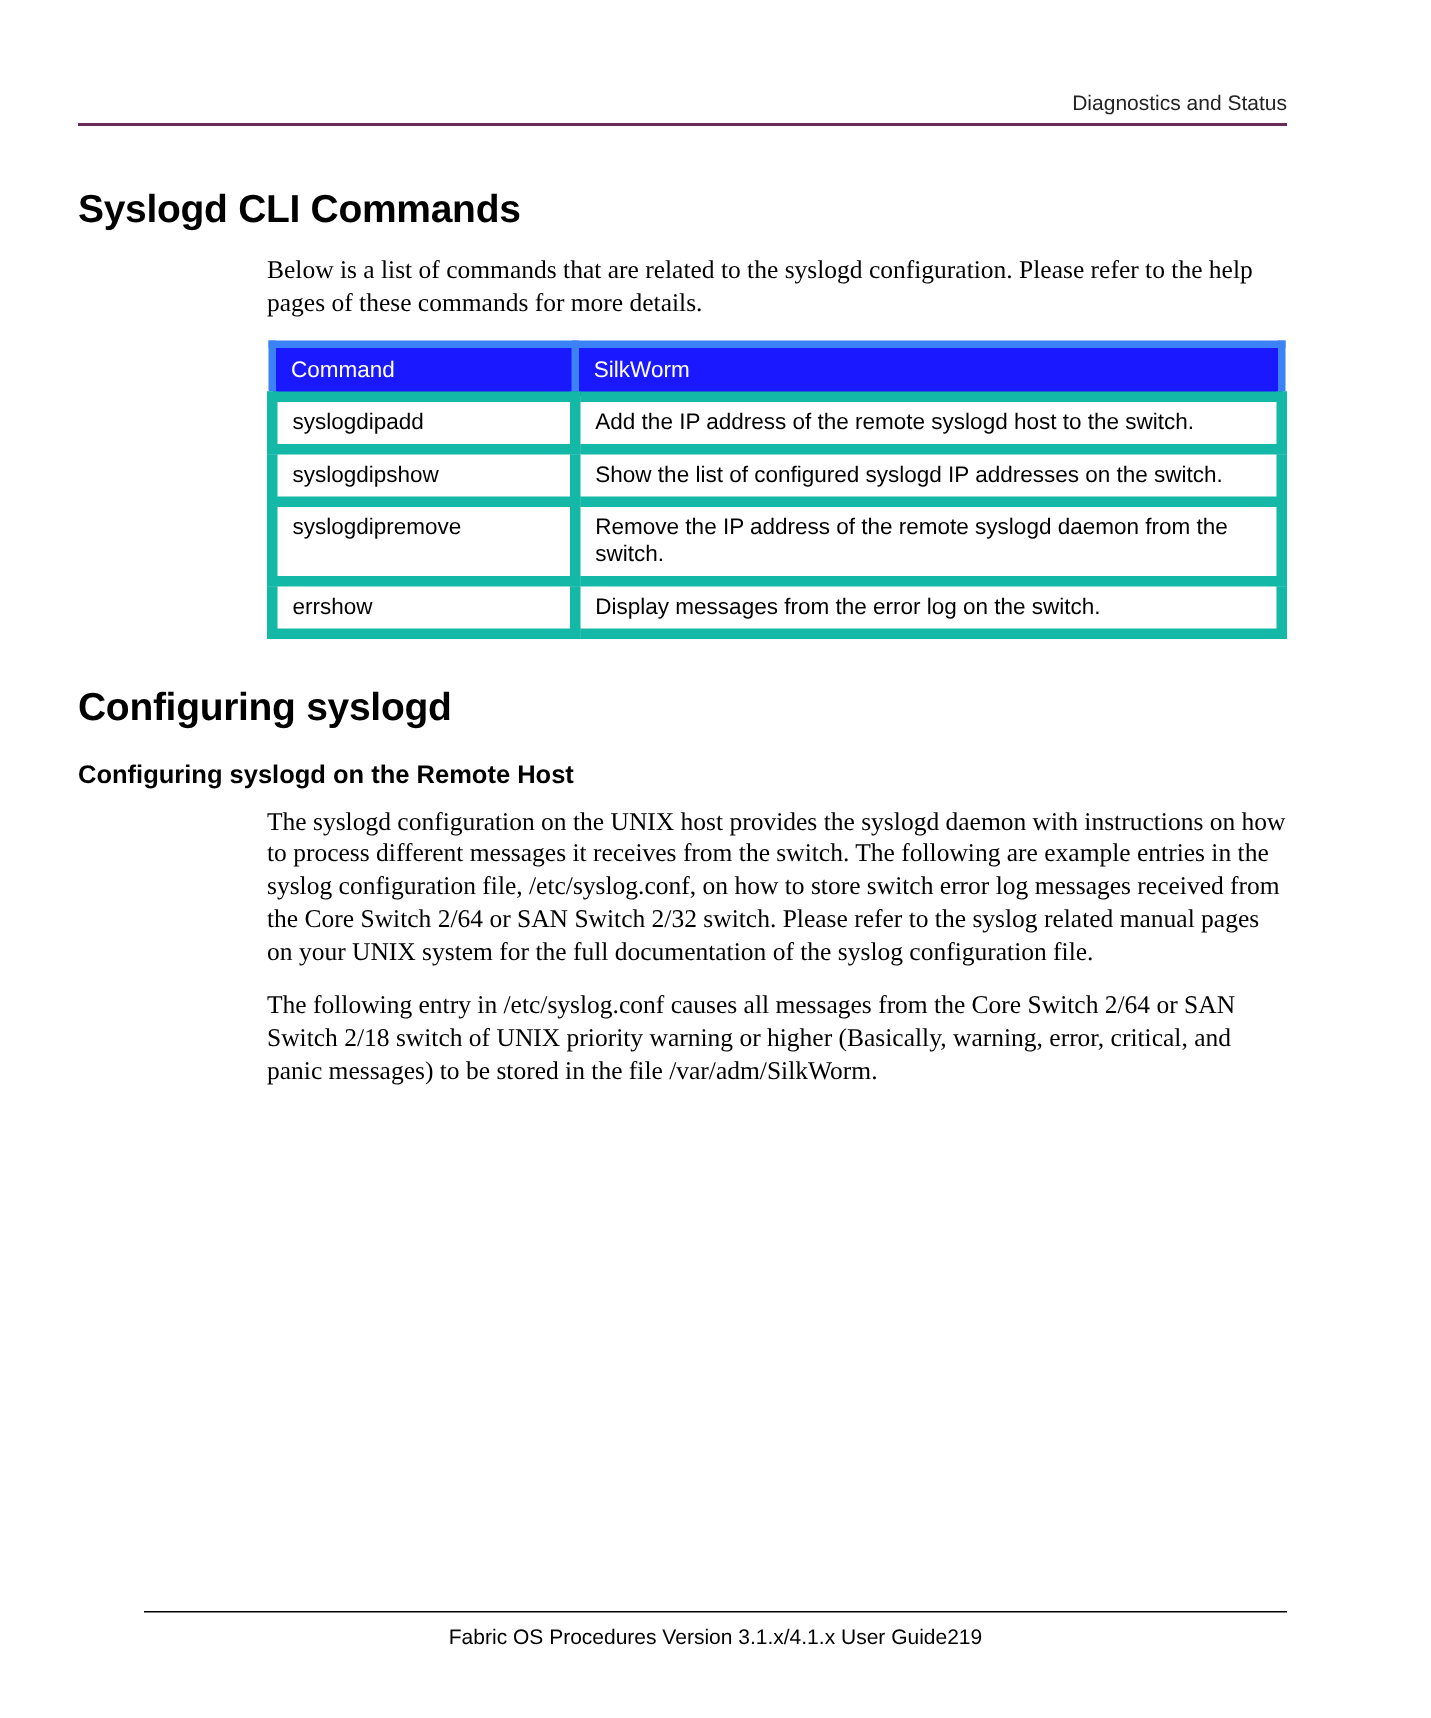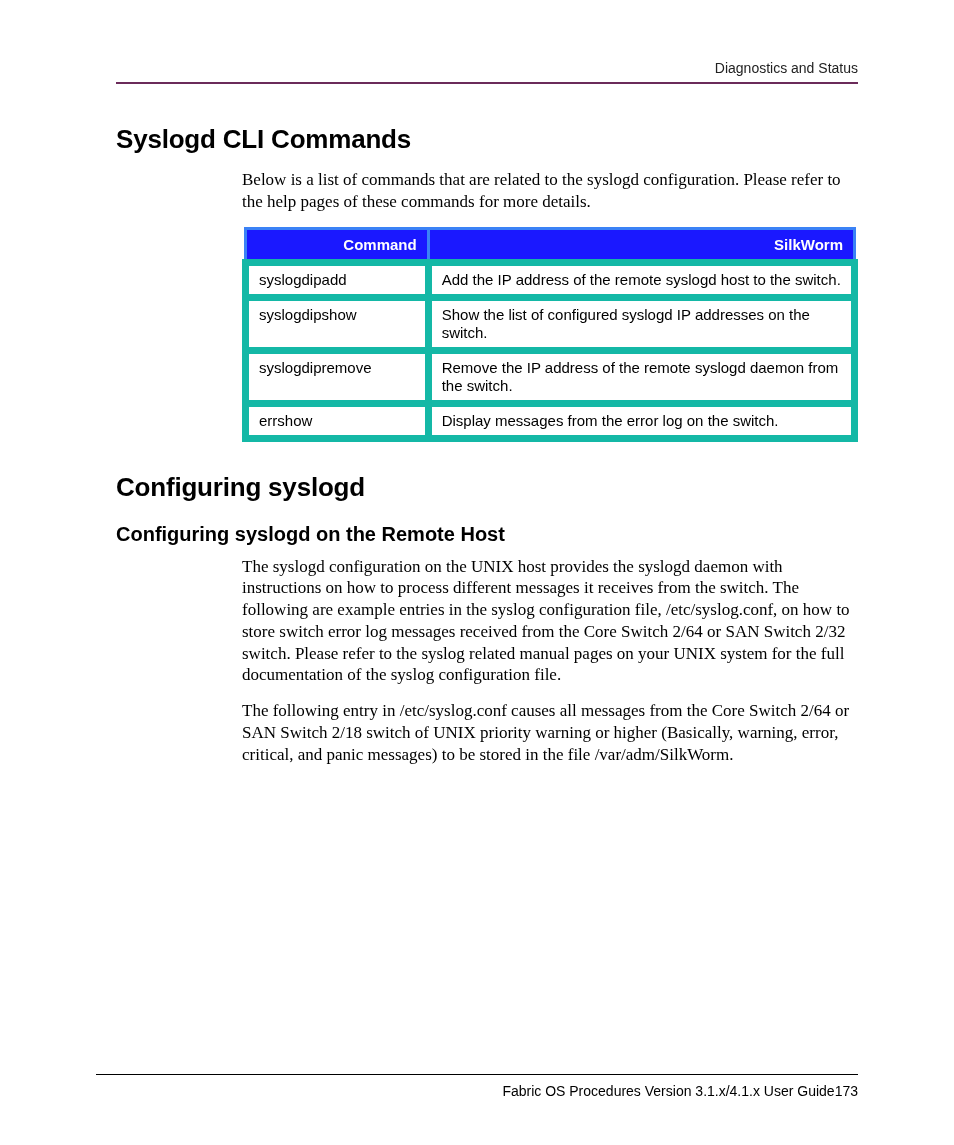--- a/index.html
+++ b/index.html
@@ -5,21 +5,21 @@
   * { box-sizing: border-box; margin: 0; padding: 0; }
   body {
     width: 954px;
     height: 1145px;
     background: #fff;
     font-family: Georgia, 'Times New Roman', serif;
     color: #000;
     position: relative;
   }
   .page {
-    padding: 60px 96px 40px 116px;
+    padding: 60px 96px 40px 52px;
     height: 100%;
     position: relative;
   }
   .header-right {
     text-align: right;
     font-family: 'Trebuchet MS', Arial, sans-serif;
     font-size: 14px;
     color: #222;
     margin-bottom: 6px;
   }
@@ -31,21 +31,21 @@
   .h1 {
     font-family: 'Trebuchet MS', Arial, sans-serif;
     font-weight: bold;
     font-size: 26px;
     margin: 16px 0 14px 0;
     letter-spacing: -0.2px;
   }
   .h2 {
     font-family: 'Trebuchet MS', Arial, sans-serif;
     font-weight: bold;
-    font-size: 20px;
+    font-size: 17px;
     margin: 20px 0 10px 0;
   }
   .body-text {
     font-family: 'Times New Roman', Times, serif;
     font-size: 17px;
     line-height: 1.28;
     margin-left: 126px;
     margin-bottom: 14px;
   }
   .table-wrap {
@@ -54,24 +54,24 @@
   }
   table {
     border-collapse: collapse;
     width: 100%;
     font-family: 'Trebuchet MS', Arial, sans-serif;
     font-size: 15px;
   }
   th {
     background: #1a18ff;
     color: #fff;
-    font-weight: bold;
-    text-align: right;
+    font-weight: normal;
+    text-align: left;
     padding: 6px 10px;
-    border: 3px solid #3b82f6;
+    border: 5px solid #3b82f6;
   }
   td {
     border: 7px solid #14b8a6;
     padding: 5px 10px;
     vertical-align: top;
     line-height: 1.2;
   }
   td.cmd { width: 30%; }
   .footer {
     position: absolute;
@@ -79,21 +79,21 @@
     left: 96px;
     right: 96px;
   }
   .footer-rule {
     border: none;
     border-top: 1px solid #000;
     margin-bottom: 8px;
   }
   .footer-row {
     display: flex;
-    justify-content: flex-end;
+    justify-content: center;
     font-family: 'Trebuchet MS', Arial, sans-serif;
     font-size: 14px;
   }
 </style>
 </head>
 <body>
 
 <div class="page">
 
   <div class="header-right">Diagnostics and Status</div>
@@ -133,17 +133,17 @@
 
   <div class="h1">Configuring syslogd</div>
   <div class="h2">Configuring syslogd on the Remote Host</div>
   <div class="body-text">The syslogd configuration on the UNIX host provides the syslogd daemon with instructions on how to process different messages it receives from the switch. The following are example entries in the syslog configuration file, /etc/syslog.conf, on how to store switch error log messages received from the Core Switch 2/64 or SAN Switch 2/32 switch. Please refer to the syslog related manual pages on your UNIX system for the full documentation of the syslog configuration file.</div>
   <div class="body-text">The following entry in /etc/syslog.conf causes all messages from the Core Switch 2/64 or SAN Switch 2/18 switch of UNIX priority warning or higher (Basically, warning, error, critical, and panic messages) to be stored in the file /var/adm/SilkWorm.</div>
 
   <div class="footer">
     <hr class="footer-rule">
     <div class="footer-row">
       <span>Fabric OS Procedures Version 3.1.x/4.1.x User Guide</span>
-      <span>173</span>
+      <span>219</span>
     </div>
   </div>
 
 </div>
 
 </body></html>

